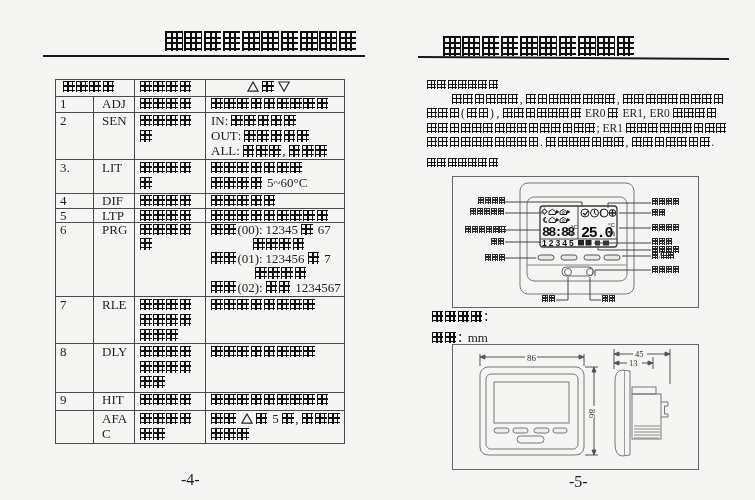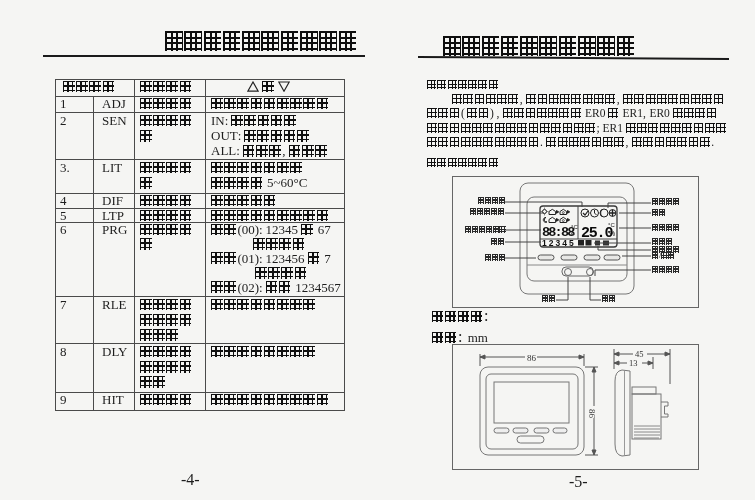--- a/index.html
+++ b/index.html
@@ -104,20 +104,28 @@
         <td style="padding-left:4px">8</td>
         <td style="padding-left:8px">DLY</td>
         <td><i class="h"></i><i class="h"></i><i class="h"></i><i class="h"></i><br><i class="h"></i><i class="h"></i><i class="h"></i><i class="h"></i><br><i class="h"></i><i class="h"></i></td>
         <td><i class="h"></i><i class="h"></i><i class="h"></i><i class="h"></i><i class="h"></i><i class="h"></i><i class="h"></i><i class="h"></i></td>
       </tr>
 <tr style="height:18px;line-height:14px">
         <td style="padding-left:4px">9</td>
         <td style="padding-left:8px">HIT</td>
         <td><i class="h"></i><i class="h"></i><i class="h"></i><i class="h"></i></td>
         <td><i class="h"></i><i class="h"></i><i class="h"></i><i class="h"></i><i class="h"></i><i class="h"></i><i class="h"></i><i class="h"></i><i class="h"></i></td>
+      </tr>
+<tr style="height:33px">
+        <td style="padding-left:4px"></td>
+        <td style="padding-left:8px">AFA<br>C</td>
+        <td><i class="h"></i><i class="h"></i><i class="h"></i><i class="h"></i><br><i class="h"></i><i class="h"></i></td>
+        <td><i class="h"></i><i class="h"></i> <svg class="tu" viewBox="0 0 12 11">
+            <path d="M6 1 11.2 10.2H.8Z" fill="none" stroke="#222" stroke-width="1.2"></path>
+          </svg> <i class="h"></i> 5 <i class="h"></i><span class="fwp">,</span><i class="h"></i><i class="h"></i><i class="h"></i><br><i class="h"></i><i class="h"></i><i class="h"></i></td>
       </tr>
 </tbody>
   </table>
 
 <div class="abs" style="left:181px;top:471px;font-size:16px">-4-</div>
 
 <div class="abs" style="left:443px;top:36px"><i class="t"></i><i class="t"></i><i class="t"></i><i class="t"></i><i class="t"></i><i class="t"></i><i class="t"></i><i class="t"></i><i class="t"></i><i class="t"></i></div>
 
 <div class="abs" style="left:418px;top:57px;width:311px;height:2px;background:#1a1a1a;transform:rotate(0.35deg)"></div>
 

